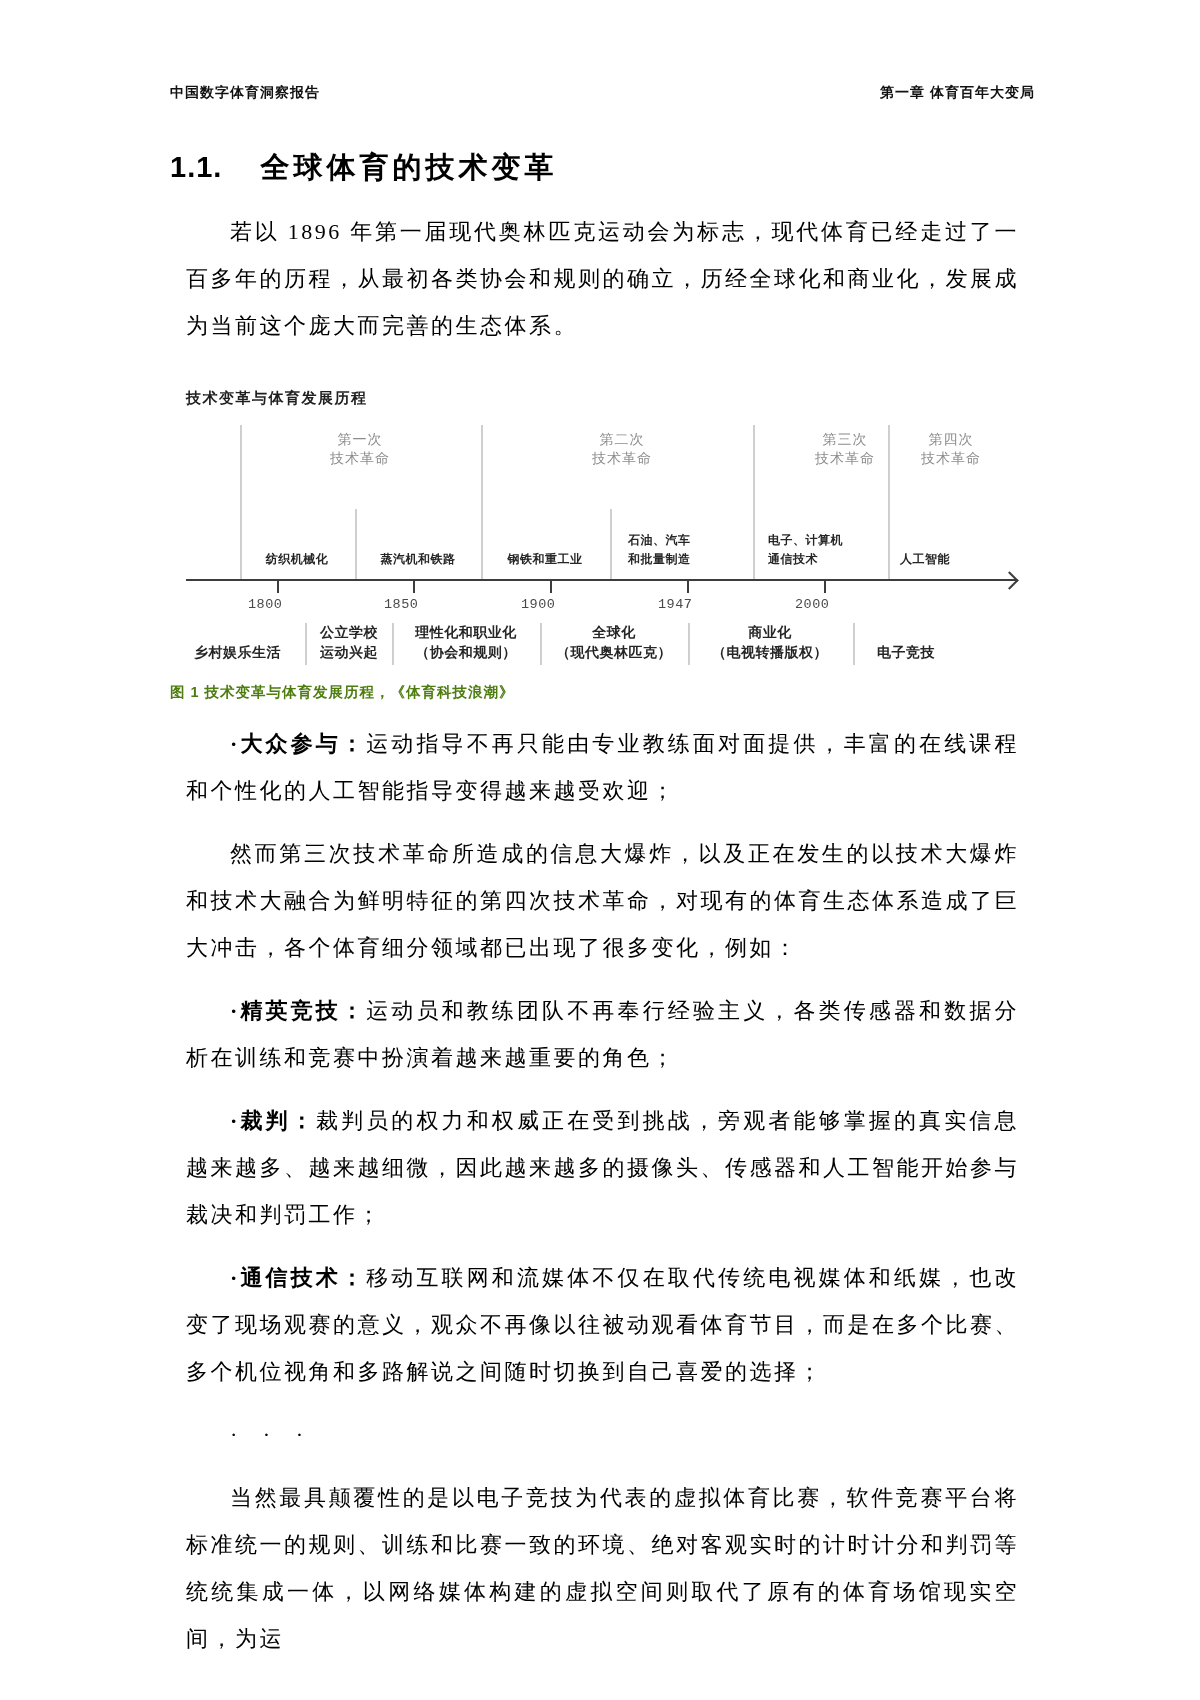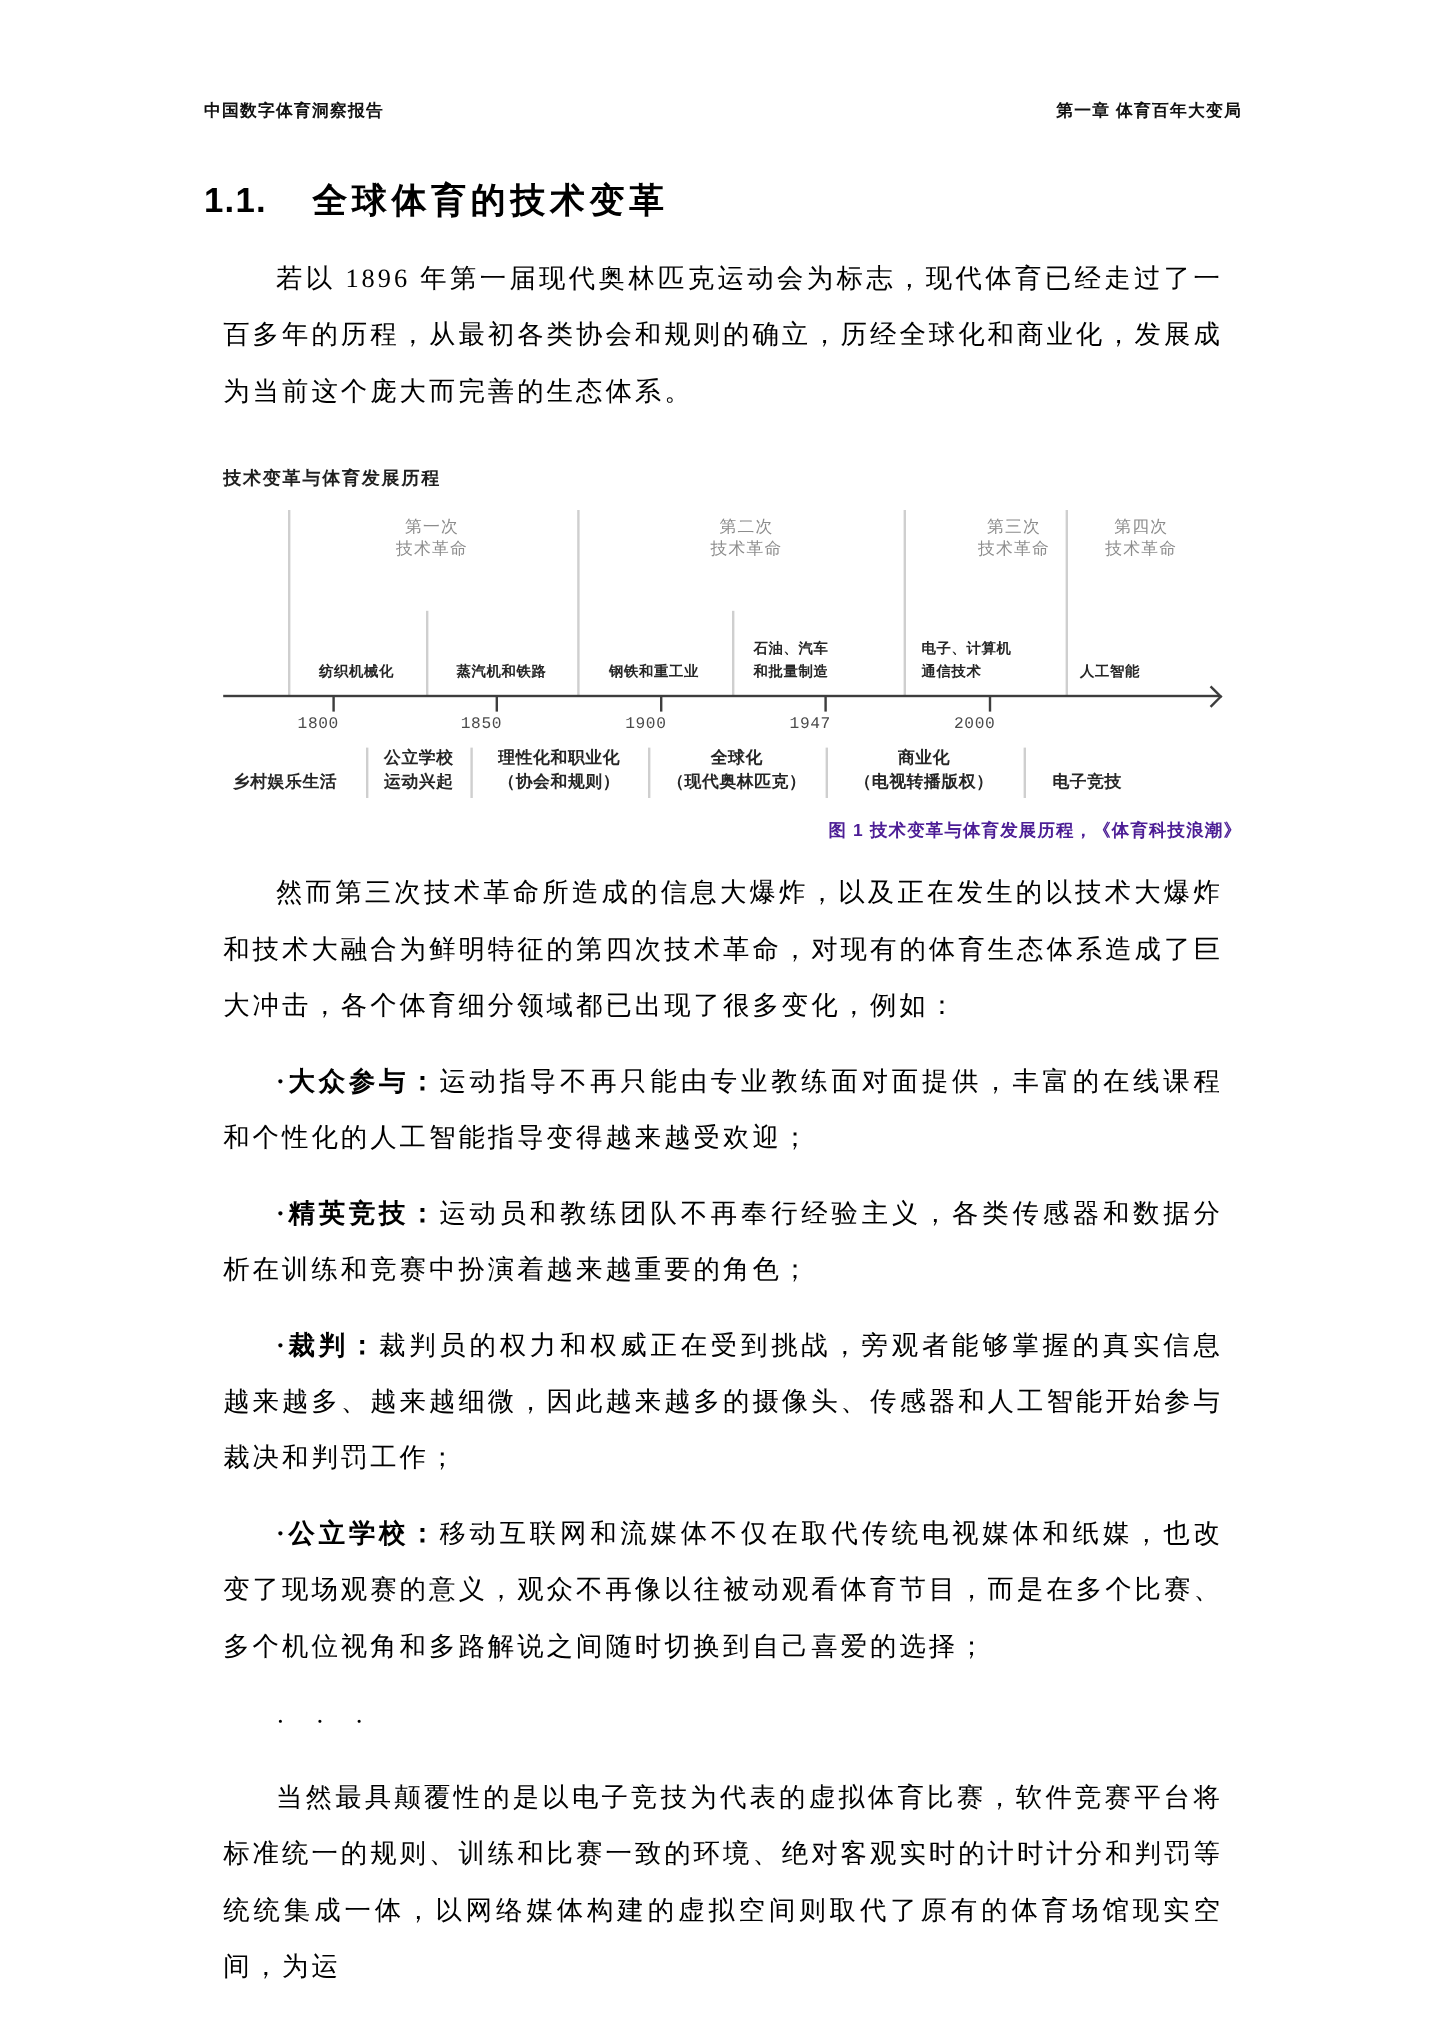--- a/index.html
+++ b/index.html
@@ -74,23 +74,23 @@
   .year {
     position:absolute; top:210px; width:60px; text-align:left;
     font-size:13.5px; color:#4a4a4a; letter-spacing:0.5px;
   }
   .stage {
     position:absolute; text-align:center;
     font-size:14px; line-height:20px; font-weight:bold;
     color:#262626; letter-spacing:0.5px;
   }
   .fig-caption {
-    margin:14px 0 18px 0; text-align:right;
+    margin:14px 0 18px 0; text-align:left;
     font-family:"Liberation Sans", sans-serif;
-    font-size:14.5px; font-weight:bold; color:#4c1d95; letter-spacing:1px;
+    font-size:14.5px; font-weight:bold; color:#4d7c0f; letter-spacing:1px;
   }
   
   .footer {
     margin-top:50px;
     font-family:"Liberation Serif", serif;
     font-size:15px; color:#000; letter-spacing:2px;
   }
 </style>
 </head>
 <body>
@@ -193,29 +193,29 @@
       <span>商业化</span>
       <span>（电视转播版权）</span>
     </div>
     <div class="stage" style="left:676px; top:256px; width:120px">
       <span>电子竞技</span>
     </div>
   </div>
 
   <div class="fig-caption">图 1 技术变革与体育发展历程，《体育科技浪潮》</div>
 
+  <p class="par"><b>·大众参与：</b><span>运动指导不再只能由专业教练面对面提供，丰富的在线课程和个性化的人工智能指导变得越来越受欢迎；</span></p>
+
   <p class="par">然而第三次技术革命所造成的信息大爆炸，以及正在发生的以技术大爆炸和技术大融合为鲜明特征的第四次技术革命，对现有的体育生态体系造成了巨大冲击，各个体育细分领域都已出现了很多变化，例如：</p>
 
-  <p class="par"><b>·大众参与：</b><span>运动指导不再只能由专业教练面对面提供，丰富的在线课程和个性化的人工智能指导变得越来越受欢迎；</span></p>
-
   <p class="par"><b>·精英竞技：</b><span>运动员和教练团队不再奉行经验主义，各类传感器和数据分析在训练和竞赛中扮演着越来越重要的角色；</span></p>
 
   <p class="par"><b>·裁判：</b><span>裁判员的权力和权威正在受到挑战，旁观者能够掌握的真实信息越来越多、越来越细微，因此越来越多的摄像头、传感器和人工智能开始参与裁决和判罚工作；</span></p>
 
-  <p class="par"><b>·公立学校：</b><span>移动互联网和流媒体不仅在取代传统电视媒体和纸媒，也改变了现场观赛的意义，观众不再像以往被动观看体育节目，而是在多个比赛、多个机位视角和多路解说之间随时切换到自己喜爱的选择；</span></p>
+  <p class="par"><b>·通信技术：</b><span>移动互联网和流媒体不仅在取代传统电视媒体和纸媒，也改变了现场观赛的意义，观众不再像以往被动观看体育节目，而是在多个比赛、多个机位视角和多路解说之间随时切换到自己喜爱的选择；</span></p>
 
   <p class="par dots-line">· · ·</p>
 
   <p class="par">当然最具颠覆性的是以电子竞技为代表的虚拟体育比赛，软件竞赛平台将标准统一的规则、训练和比赛一致的环境、绝对客观实时的计时计分和判罚等统统集成一体，以网络媒体构建的虚拟空间则取代了原有的体育场馆现实空间，为运</p>
 
   <div class="footer">- 8 -</div>
 
 </div>
 
 </body></html>

